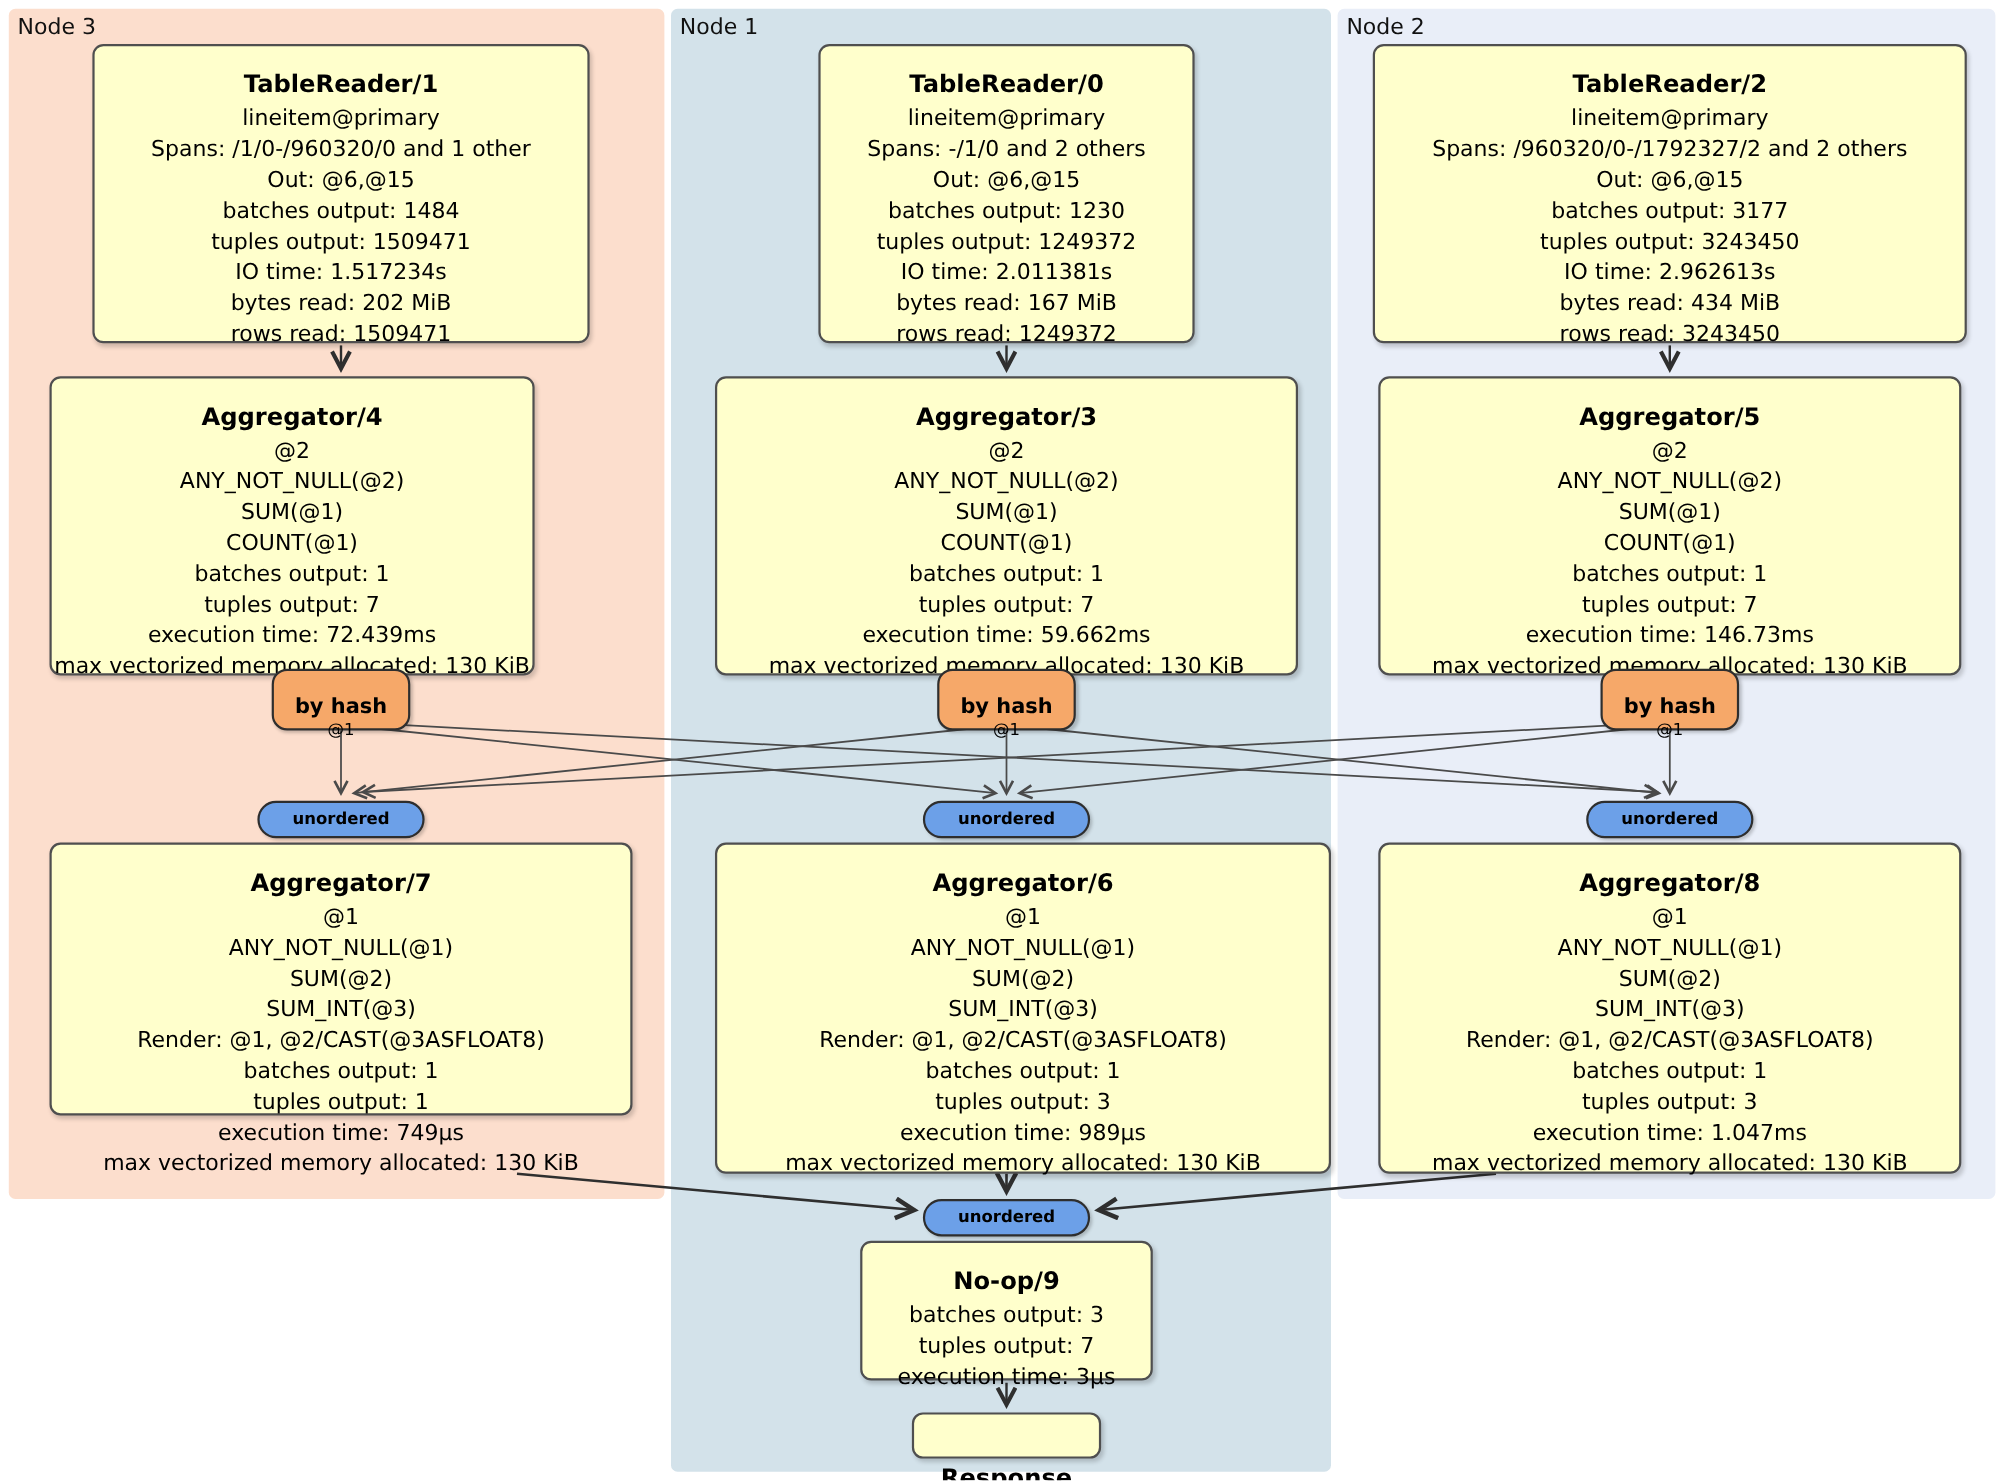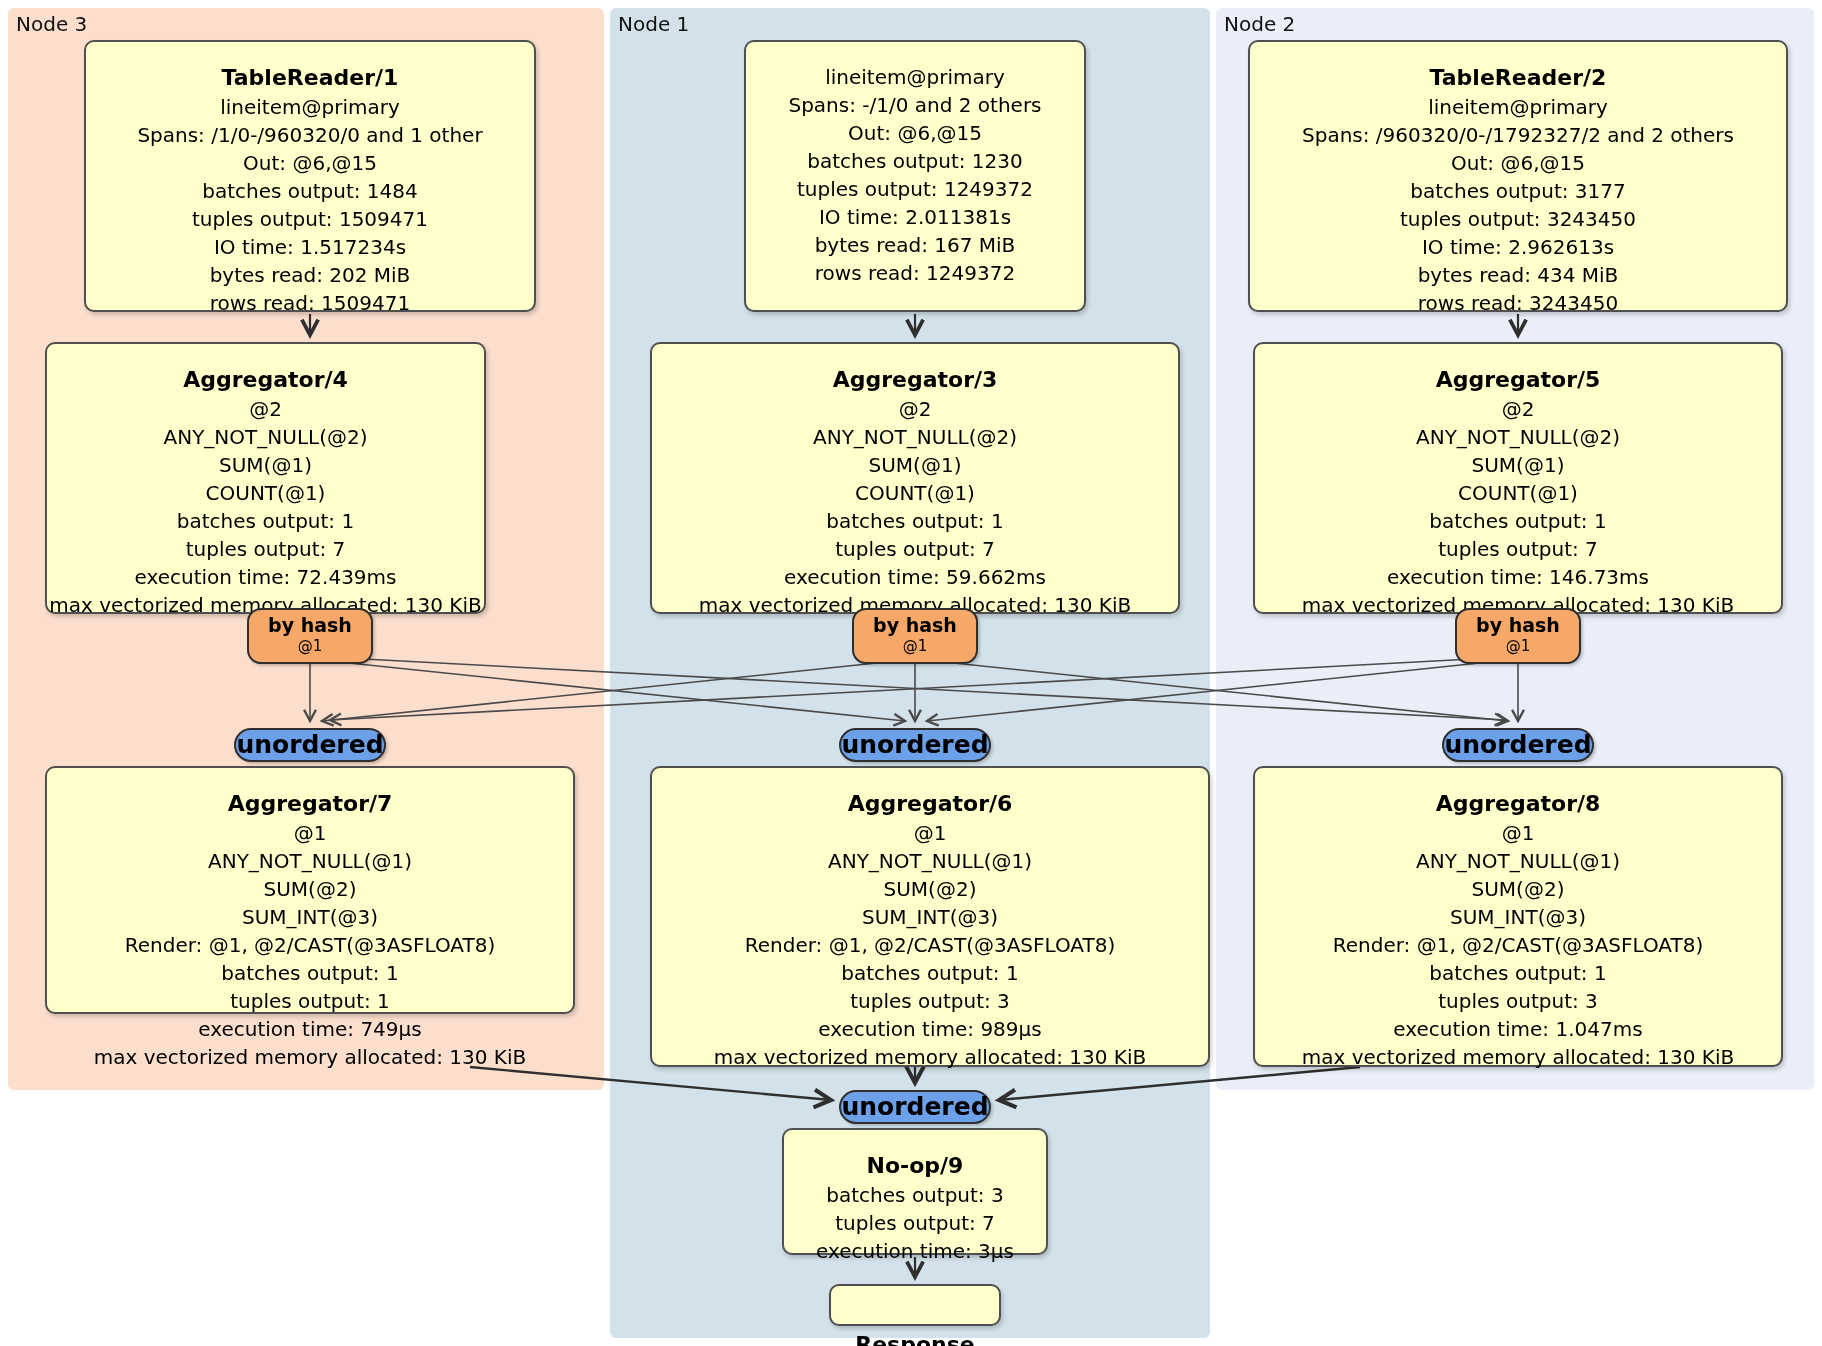--- a/index.html
+++ b/index.html
@@ -56,36 +56,36 @@
     position: absolute;
     z-index: 3;
     box-sizing: border-box;
     border: 2px solid #2e2e2e;
     text-align: center;
     box-shadow: 2px 2px 3px rgba(0,0,0,0.2);
   }
   .router {
     background: #f6a869;
     border-radius: 14px;
-    padding-top: 3px;
+    padding-top: 20px;
   }
   .router .router-label {
     font-weight: bold;
     font-size: 19px;
     line-height: 24px;
   }
   .router .router-detail {
     font-size: 15px;
     line-height: 18px;
   }
   .sync {
     background: #6ca0e8;
     border-radius: 18px;
     font-weight: bold;
-    font-size: 25px;
+    font-size: 15px;
     line-height: 29px;
   }
   .response {
     padding-top: 0;
   }
   .response .title {
     line-height: 38px;
     margin-top: 40px;
   }
 </style>
@@ -181,20 +181,21 @@
         <div class="line">SUM_INT(@3)</div>
         <div class="line">Render: @1, @2/CAST(@3ASFLOAT8)</div>
         <div class="line">batches output: 1</div>
         <div class="line">tuples output: 1</div>
         <div class="line">execution time: 749µs</div>
         <div class="line">max vectorized memory allocated: 130 KiB</div>
       </div>
   </div>
 
   <div class="pbox" style="left:744px; top:40px; width:342px; height:272px;">
+    <div class="title">TableReader/0</div>
     <div>
         <div class="line">lineitem@primary</div>
         <div class="line">Spans: -/1/0 and 2 others</div>
         <div class="line">Out: @6,@15</div>
         <div class="line">batches output: 1230</div>
         <div class="line">tuples output: 1249372</div>
         <div class="line">IO time: 2.011381s</div>
         <div class="line">bytes read: 167 MiB</div>
         <div class="line">rows read: 1249372</div>
       </div>

